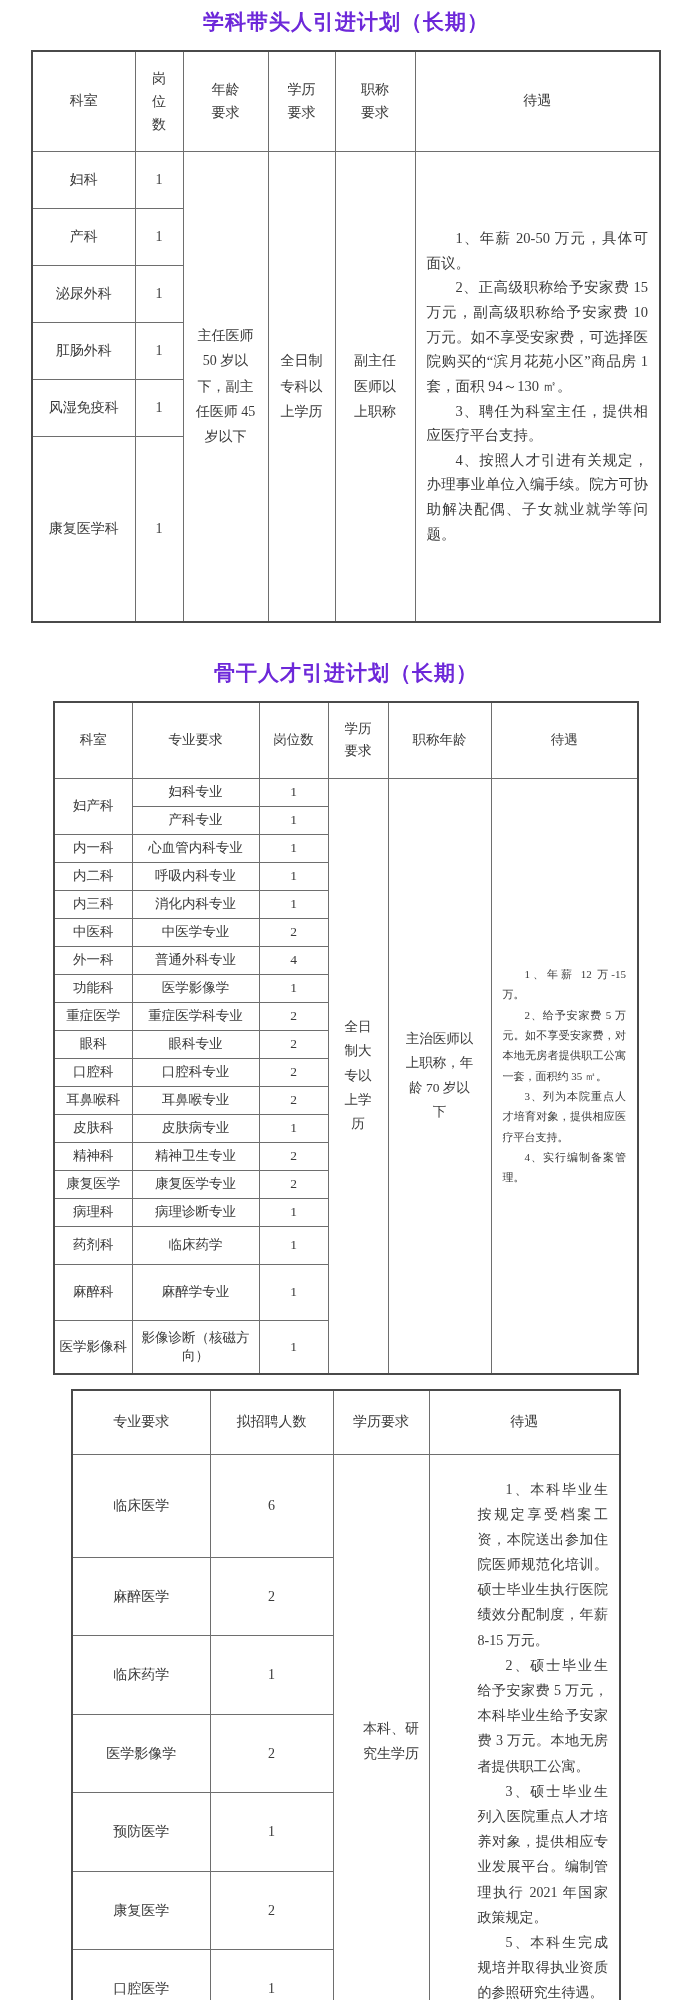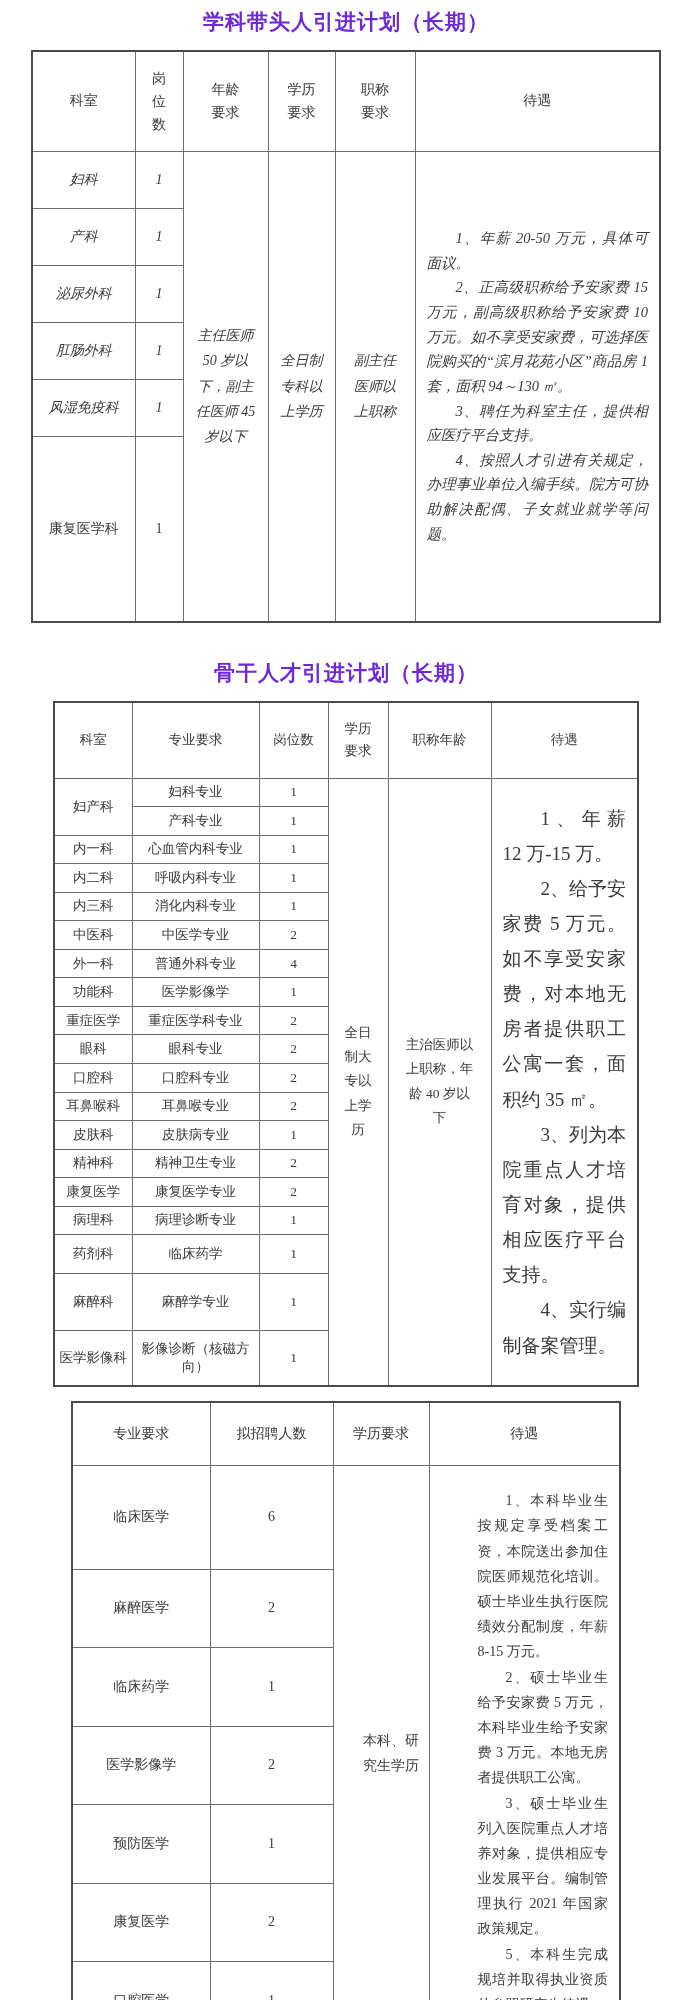--- a/index.html
+++ b/index.html
@@ -32,21 +32,21 @@
     border: 1px solid #6e6e6e;
     text-align: center;
     vertical-align: middle;
     font-weight: normal;
     padding: 2px 4px;
     overflow: hidden;
   }
 
   .t1 { width: 628px; font-size: 14px; }
   .t1 tr.h  { height: 100px; }
-  .t1 tr.r  { height: 57px; font-style: italic; }
+  .t1 tr.r  { height: 57px; }
   .t1 tr.last { height: 186px; }
 
   .t2 { width: 584px; font-size: 13.5px; }
   .t2 tr { height: 28px; }
   .t2 tr.h  { height: 76px; }
   .t2 tr.yj { height: 38px; }
   .t2 tr.mz { height: 56px; }
   .t2 tr.yx { height: 54px; }
 
   .t3 { width: 548px; font-size: 14px; }
@@ -60,21 +60,21 @@
   .w2 { width: 2.2em; }
   .w4 { width: 4.35em; margin-left: 20px; }
   .w5 { width: 5.3em; }
   .req { line-height: 1.8; }
   .req-pad { padding: 2px 12px; }
 
   
   td.benefit { text-align: justify; text-justify: inter-ideograph; padding: 22px 11px; }
   td.benefit p { margin: 0; text-indent: 2em; }
   .t1 td.benefit p { font-size: 14.5px; line-height: 1.7; }
-  .t2 td.benefit p { font-size: 19px; line-height: 1.85; }
+  .t2 td.benefit p { font-size: 11px; line-height: 1.85; }
   .t3 td.benefit p { font-size: 14px;  line-height: 1.8; margin-left: 37px; }
 </style>
 </head>
 <body>
 
 <div class="sheet">
 
   <h1 class="title">学科带头人引进计划（长期）</h1>
 
   <table class="t1">
@@ -149,21 +149,21 @@
         <th><span>岗位数</span></th>
         <th><span class="vwrap w2">学历要求</span></th>
         <th><span>职称年龄</span></th>
         <th><span>待遇</span></th>
       </tr>
       <tr>
         <td rowspan="2">妇产科</td>
         <td>妇科专业</td>
         <td>1</td>
         <td rowspan="19"><span class="vwrap w2 req">全日制大专以上学历</span></td>
-        <td rowspan="19"><span class="vwrap w5 req">主治医师以上职称，年龄 40 岁以下</span></td>
+        <td rowspan="19"><span class="vwrap w5 req">主治医师以上职称，年龄 70 岁以下</span></td>
         <td rowspan="19" class="benefit">
           <p>1、年薪 12 万-15 万。</p>
           <p>2、给予安家费 5 万元。如不享受安家费，对本地无房者提供职工公寓一套，面积约 35 ㎡。</p>
           <p>3、列为本院重点人才培育对象，提供相应医疗平台支持。</p>
           <p>4、实行编制备案管理。</p>
         </td>
       </tr>
       <tr>
         <td>产科专业</td>
         <td>1</td>

